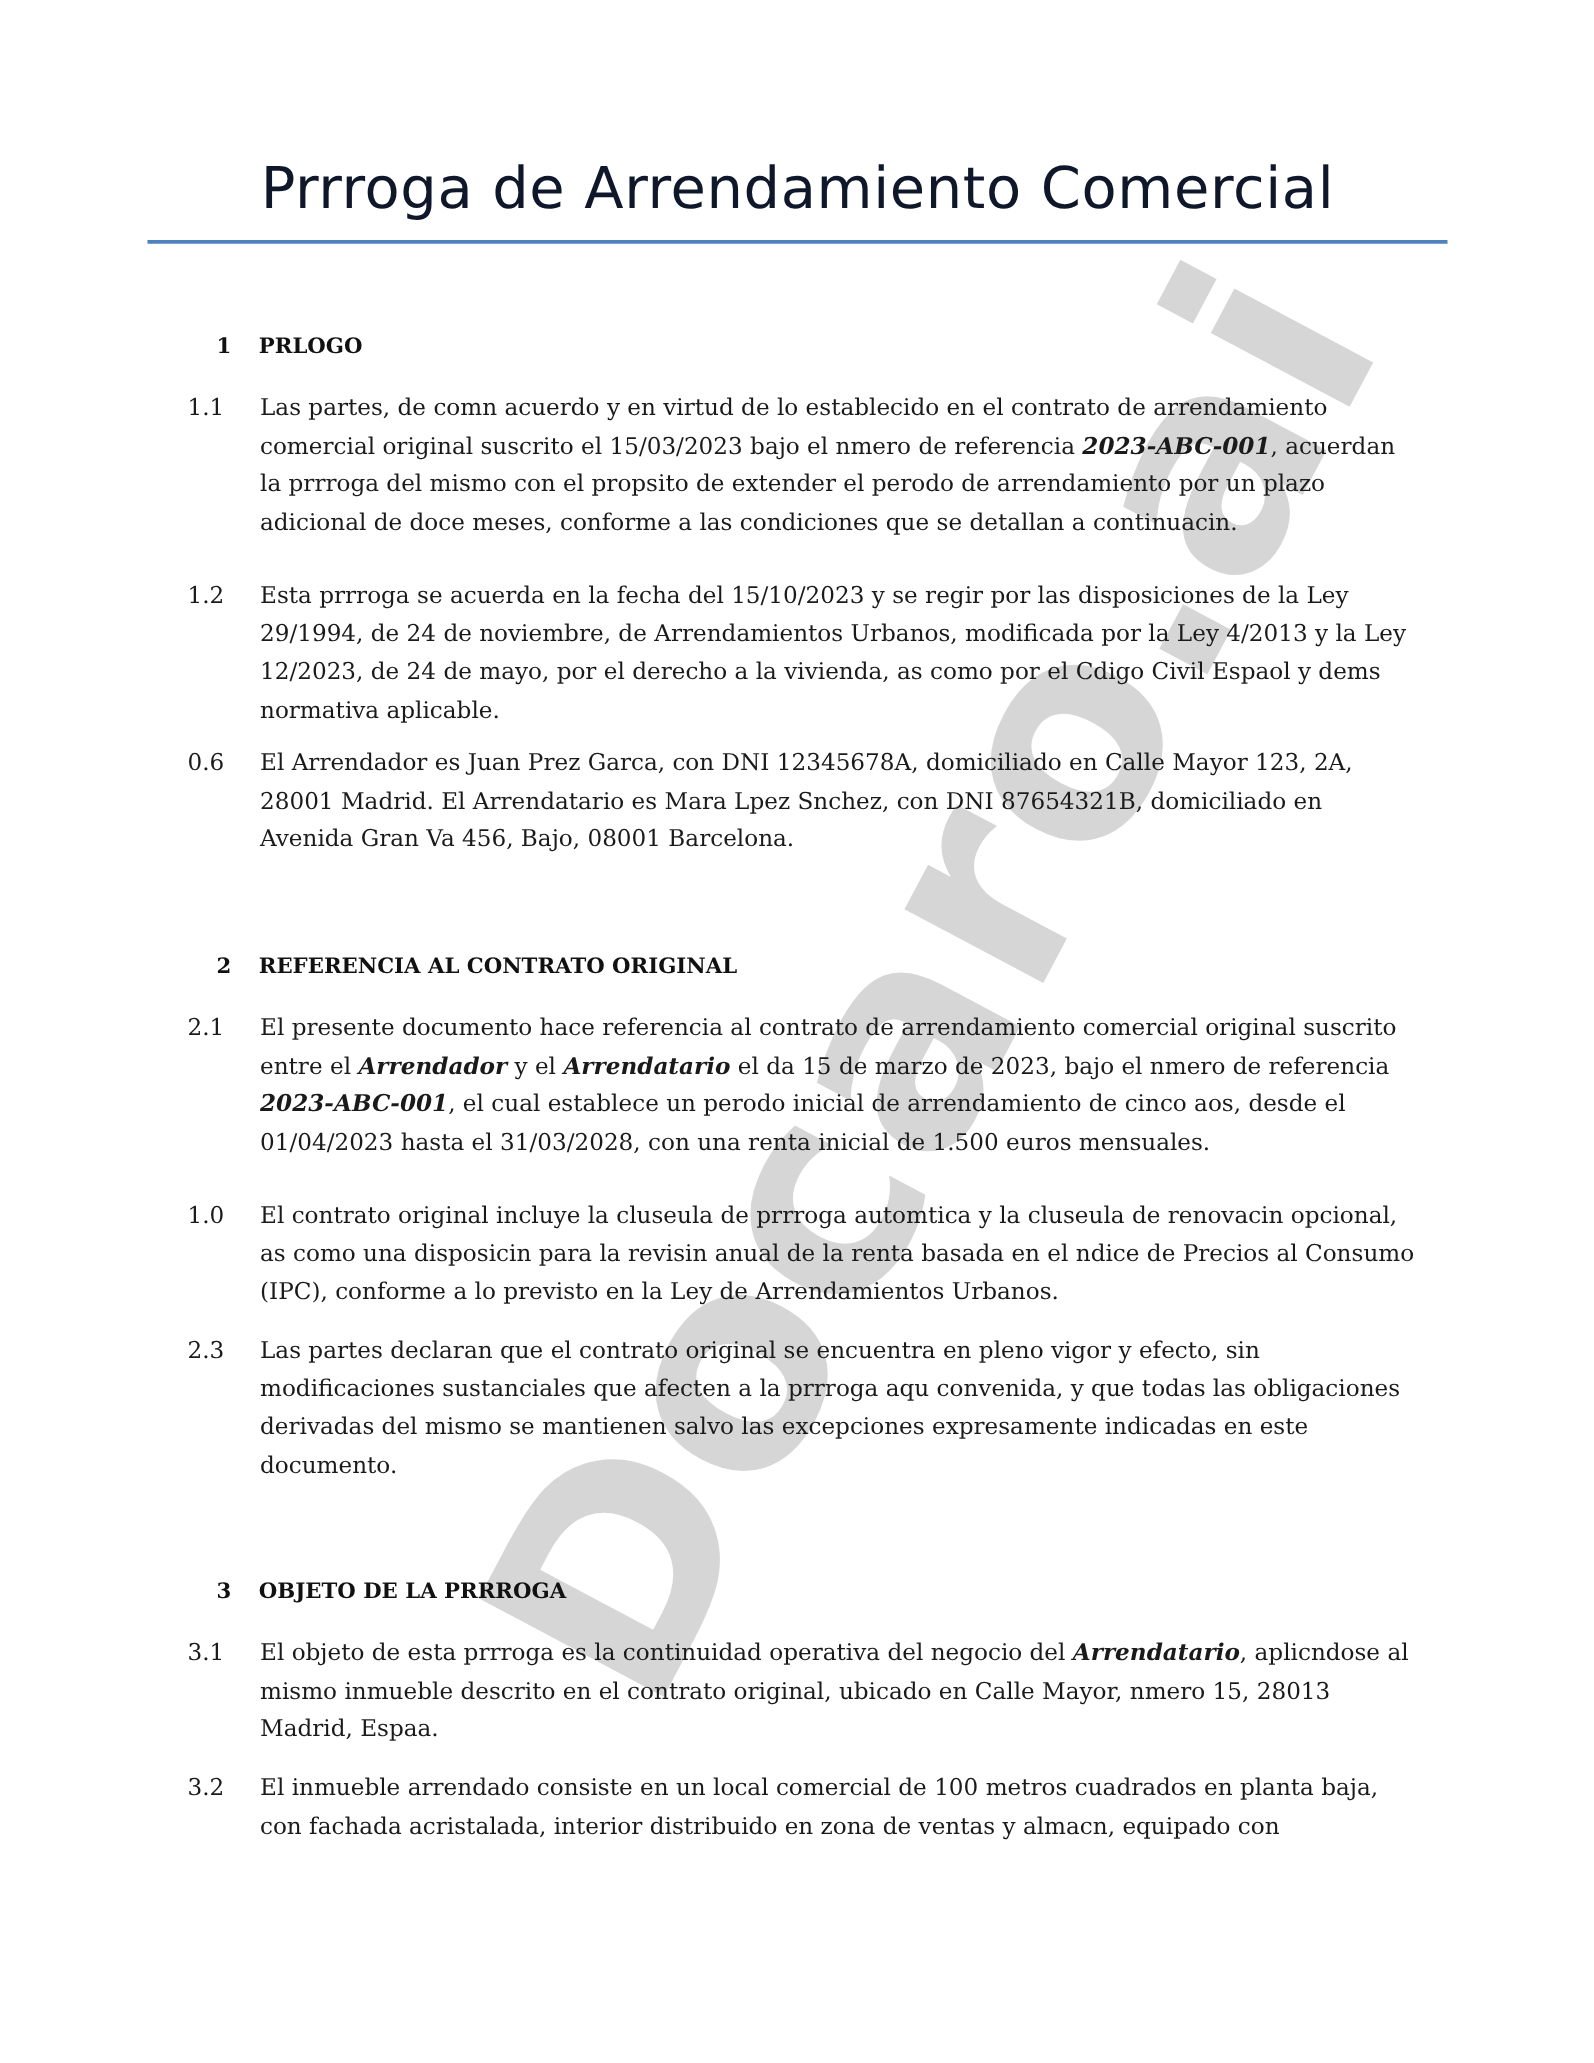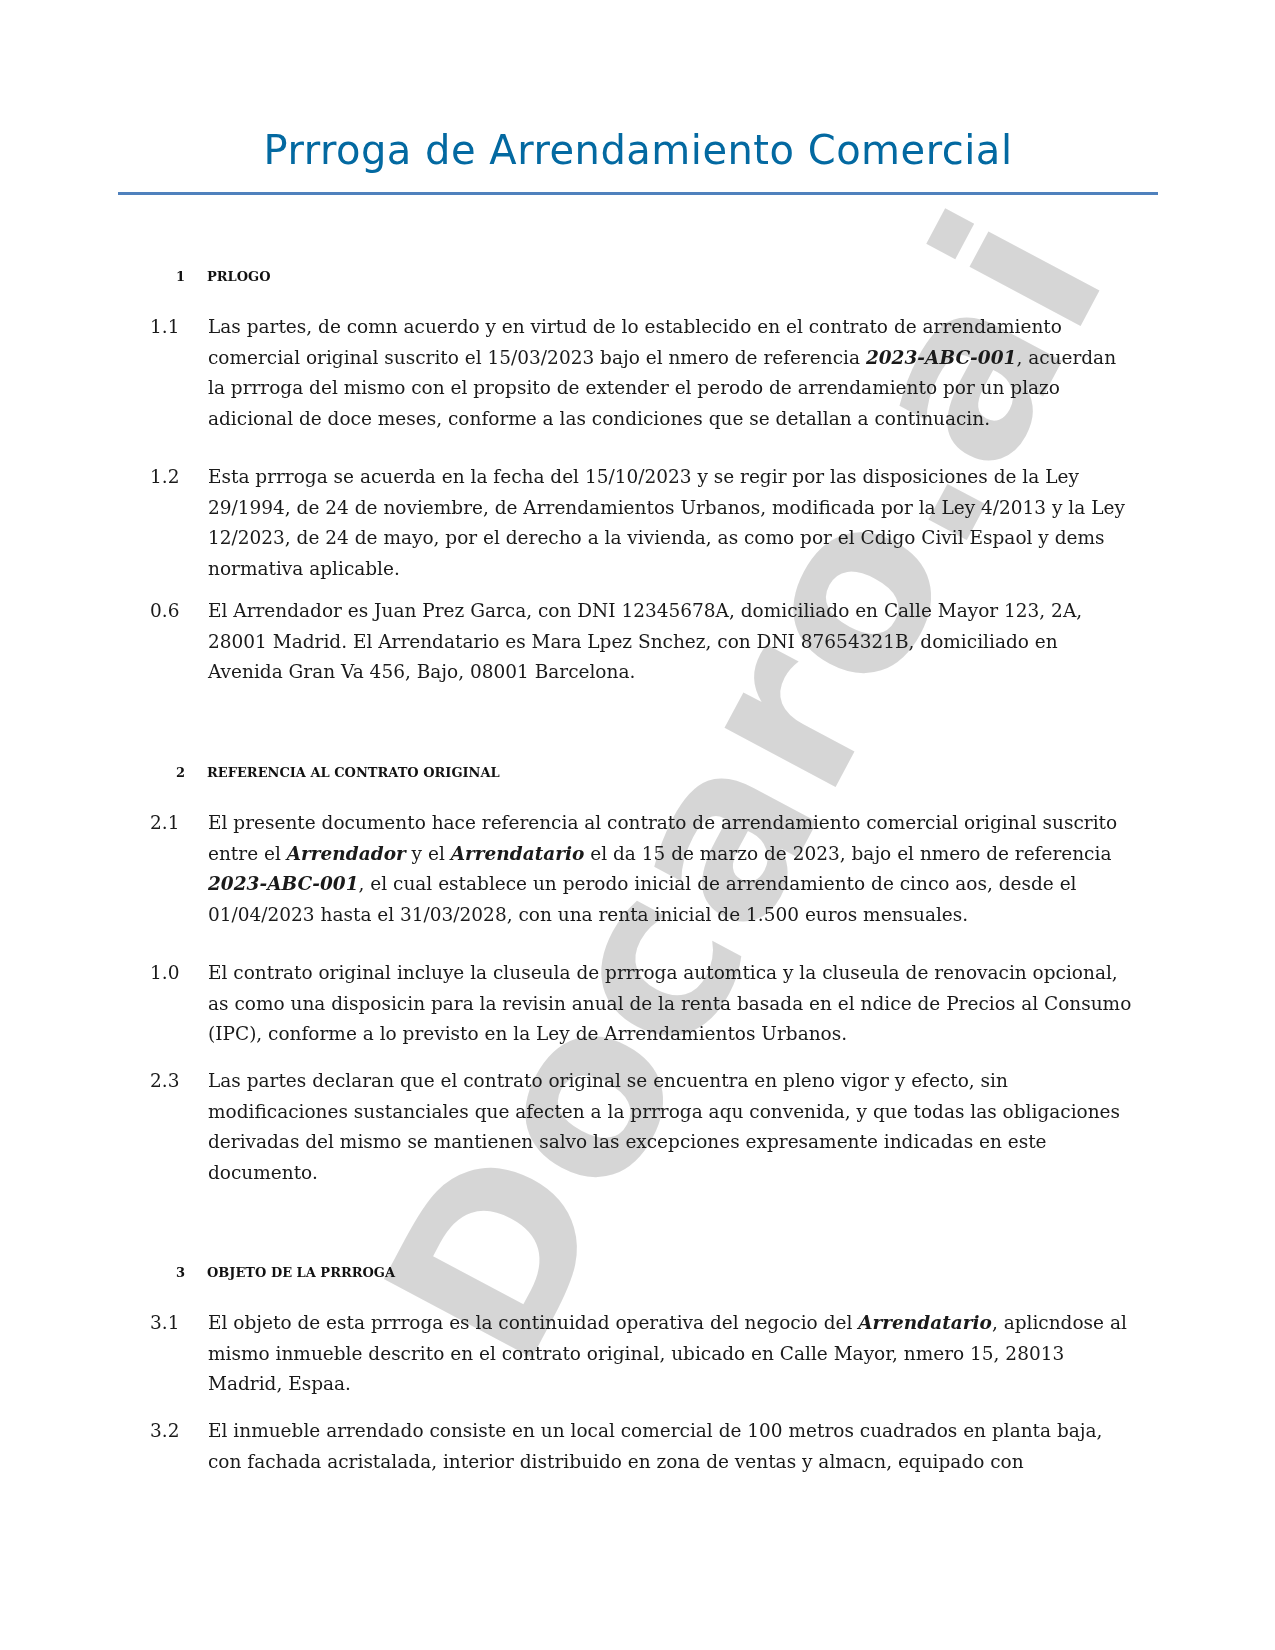--- a/index.html
+++ b/index.html
@@ -1,34 +1,34 @@
 <!DOCTYPE html>
 <html><head>
 <meta charset="utf-8">
 <style>
   html, body { margin: 0; padding: 0; background: #ffffff; }
   body { width: 1275px; height: 1650px; position: relative; overflow: hidden; }
   .page { position: absolute; left: 0; top: 0; width: 1275px; height: 1650px; }
   .title {
     position: absolute; left: 118px; top: 118px; width: 1040px;
-    text-align: center; color: #0369a1;
-    font-family: "DejaVu Sans", sans-serif; font-size: 40px; line-height: 64px;
+    text-align: center; color: #0f172a;
+    font-family: "DejaVu Sans", sans-serif; font-size: 46px; line-height: 64px;
     letter-spacing: 0.5px;
   }
   .title-rule {
     position: absolute; left: 118px; top: 192px; width: 1040px; height: 3px;
     background: #4f81bd;
   }
   .content {
     position: absolute; left: 0; top: 0; width: 1275px;
     font-family: "DejaVu Serif", serif; color: #1a1a1a;
   }
   .heading {
     position: absolute; left: 150px; width: 1000px;
-    font-family: "DejaVu Serif", serif; font-weight: bold; font-size: 13px;
+    font-family: "DejaVu Serif", serif; font-weight: bold; font-size: 17px;
     line-height: 30px; color: #111;
   }
   .heading .num { display: inline-block; width: 35px; text-align: right; margin-right: 22px; }
   .para { position: absolute; left: 150px; width: 990px; font-size: 18.5px; line-height: 30.5px; }
   .para .pnum { position: absolute; left: 0; top: 0; width: 40px; }
   .para .ptext { position: absolute; left: 58px; top: 0; width: 930px; }
   .para .ptext b { font-weight: bold; font-style: italic; }
   .watermark {
     position: absolute; left: 160px; top: 720px; width: 1100px;
     transform: rotate(-62deg); transform-origin: center center;

